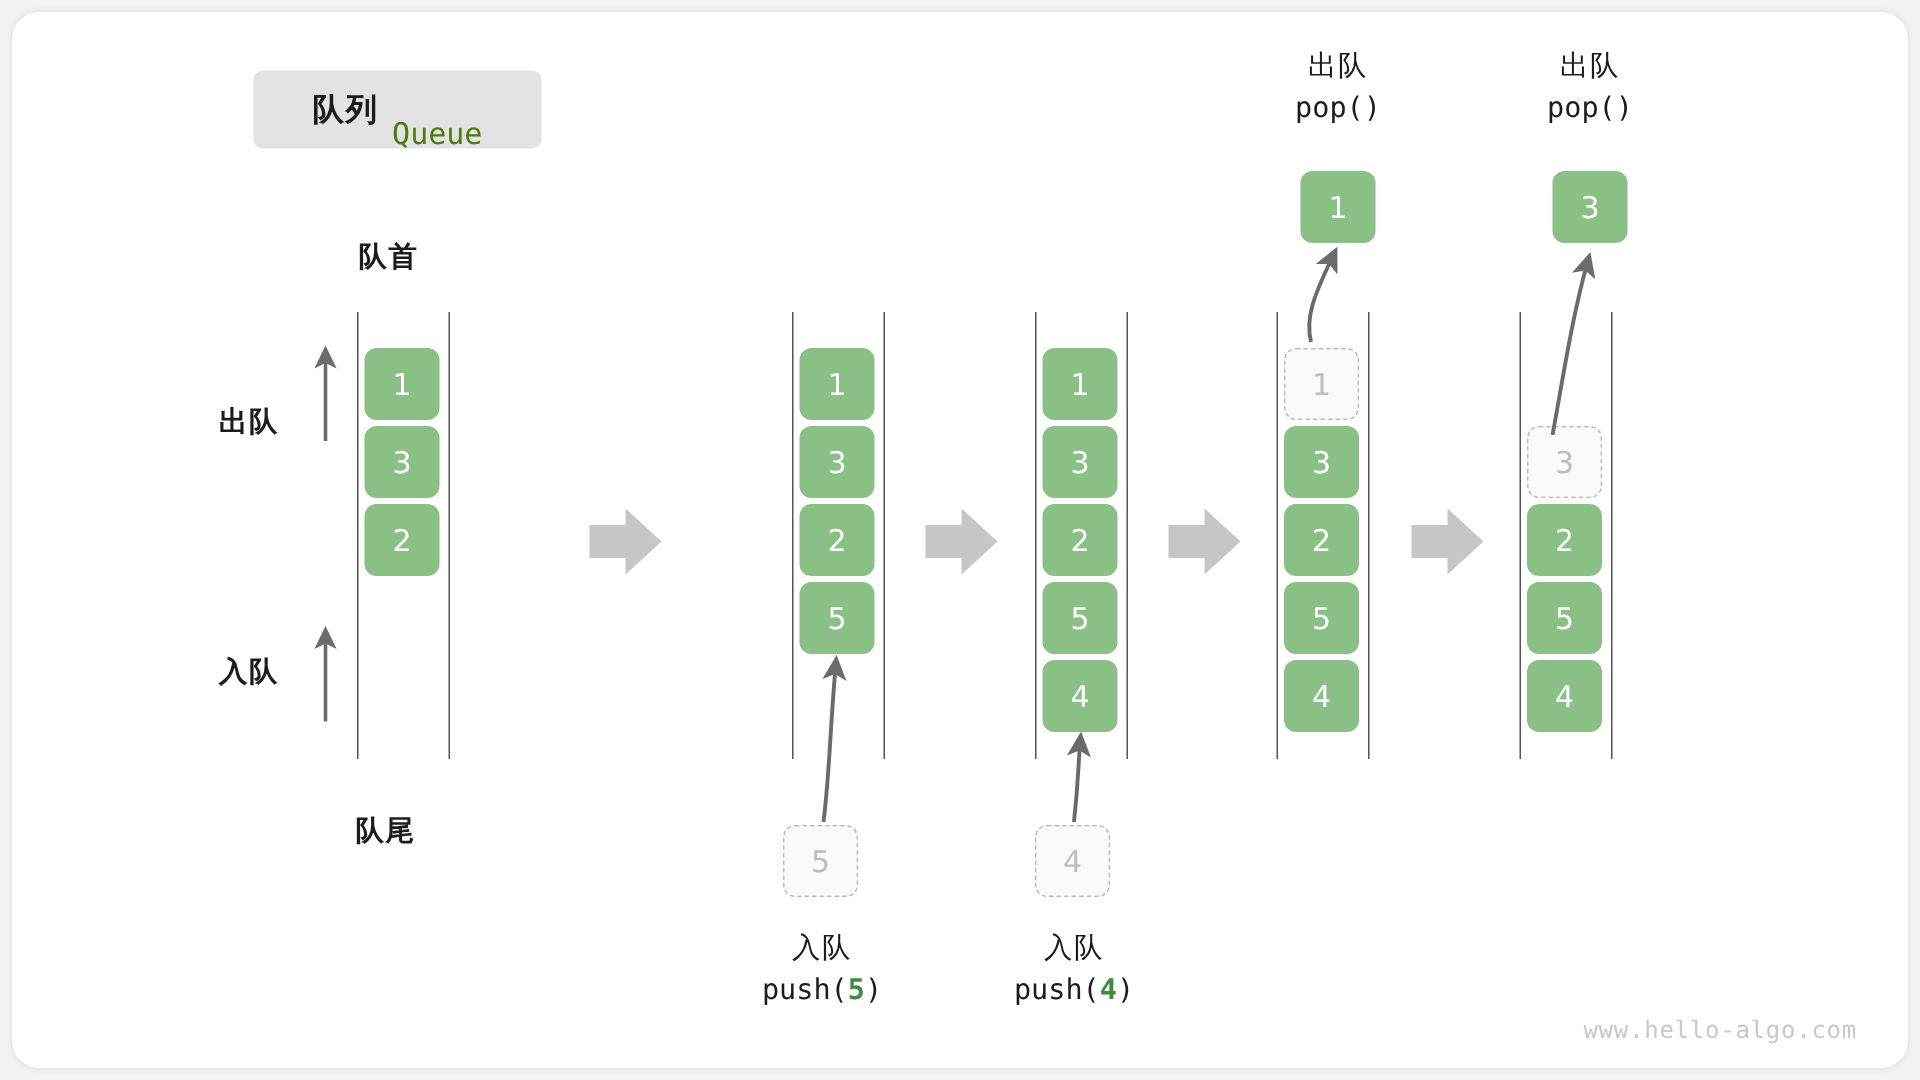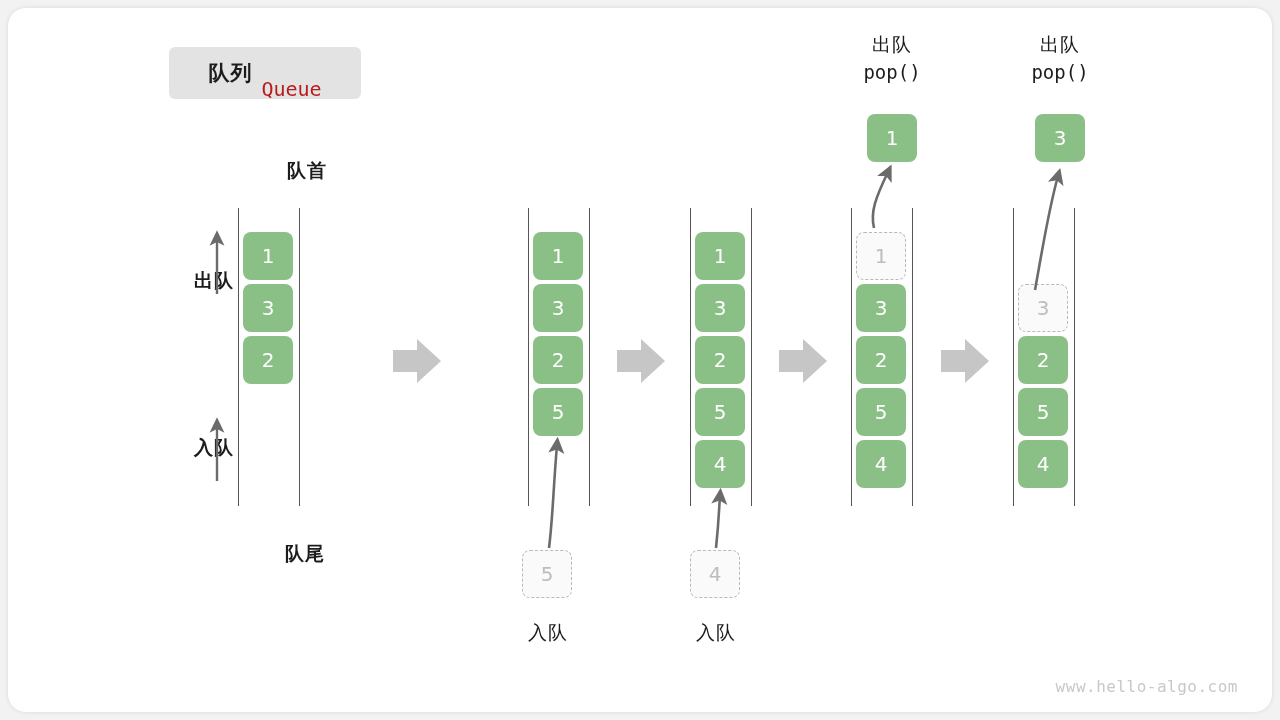--- a/index.html
+++ b/index.html
@@ -44,21 +44,21 @@
   }
   .title-cn {
     font-size: 21px;
     font-weight: bold;
     color: #1c1c1c;
     letter-spacing: 1px;
   }
   .title-en {
     font-family: "DejaVu Sans Mono", monospace;
     font-size: 20px;
-    color: #b91c1c;
+    color: #4d7c0f;
     margin-top: 32px;
   }
 
   
   .queue {
     position: absolute;
   }
   .rail {
     position: absolute;
     top: 0;
@@ -109,21 +109,20 @@
     background: #fafafa;
     border: 1.6px dashed #b9b9b9;
     color: #bdbdbd;
   }
 
   
   .lbl {
     position: absolute;
     color: #1c1c1c;
     white-space: nowrap;
-    margin-left: 48px;
   }
   .lbl-bold {
     font-size: 19px;
     font-weight: bold;
     letter-spacing: 1px;
   }
   .caption {
     position: absolute;
     text-align: center;
     white-space: nowrap;
@@ -221,25 +220,27 @@
     <div class="rail right"></div>
     <div class="box ghost" style="left:5px; top:76px;">3</div>
     <div class="box" style="left:5px; top:128px;">2</div>
     <div class="box" style="left:5px; top:180px;">5</div>
     <div class="box" style="left:5px; top:232px;">4</div>
   </div>
 
   <div class="float-box ghost" style="left:522px; top:550px;">5</div>
   <div class="caption" style="left:462px; top:620px; width:172px;">
     <span class="cn">入队</span>
+    <span class="code"><span>push(</span><span class="num">5</span><span>)</span></span>
   </div>
 
   <div class="float-box ghost" style="left:690px; top:550px;">4</div>
   <div class="caption" style="left:630px; top:620px; width:172px;">
     <span class="cn">入队</span>
+    <span class="code"><span>push(</span><span class="num">4</span><span>)</span></span>
   </div>
 
   <div class="caption" style="left:806px; top:32px; width:172px;">
     <span class="cn">出队</span>
     <span class="code">pop()</span>
   </div>
   <div class="float-box" style="left:867px; top:114px;">1</div>
 
   <div class="caption" style="left:974px; top:32px; width:172px;">
     <span class="cn">出队</span>

